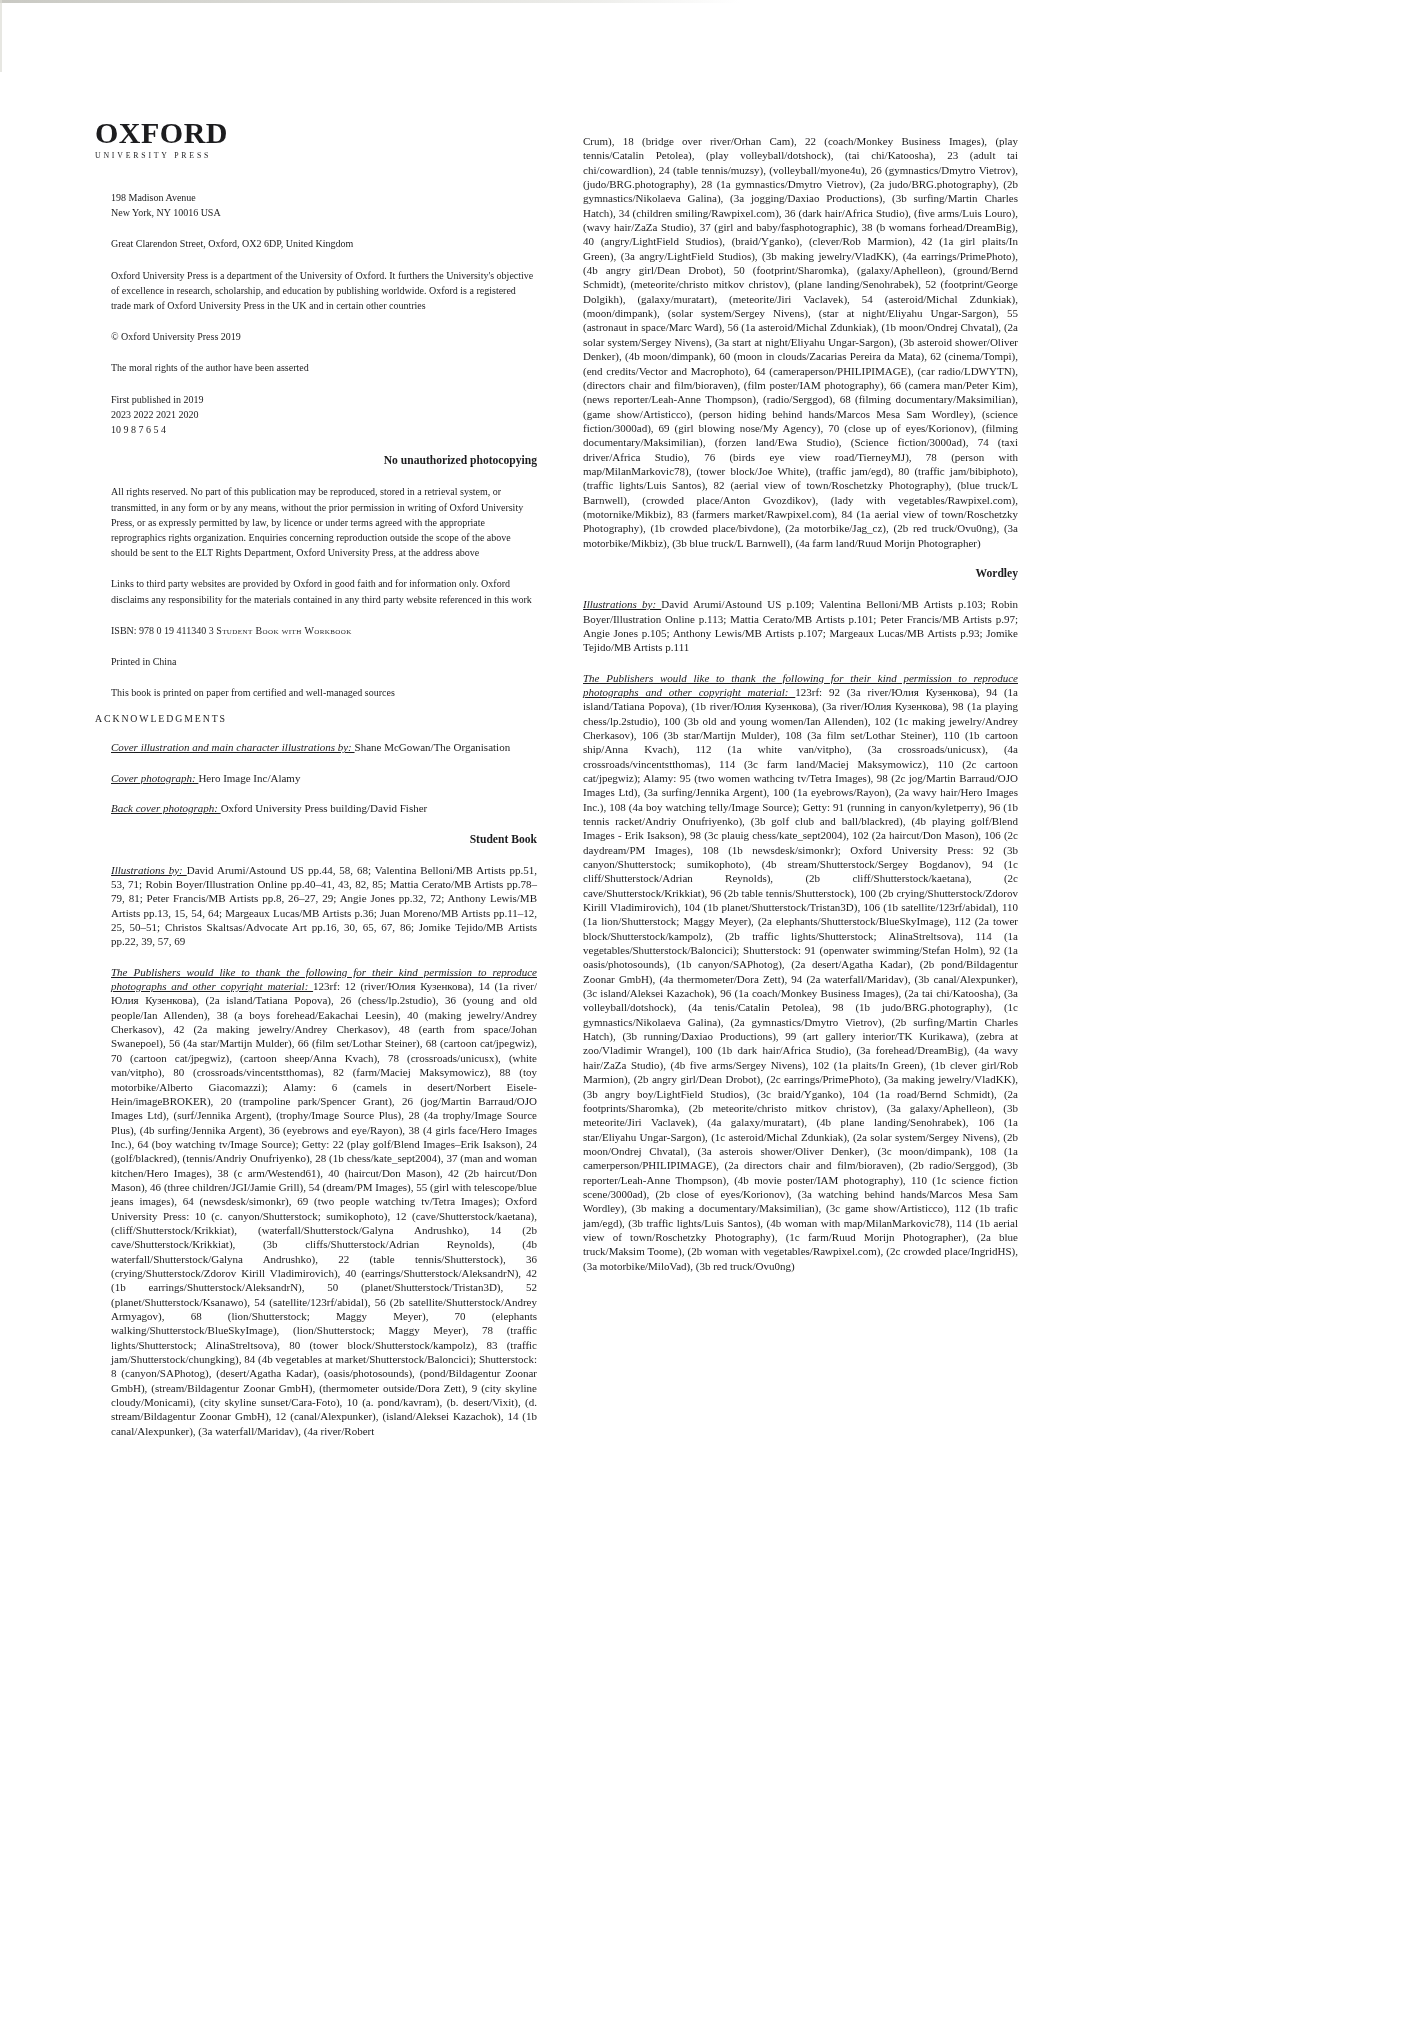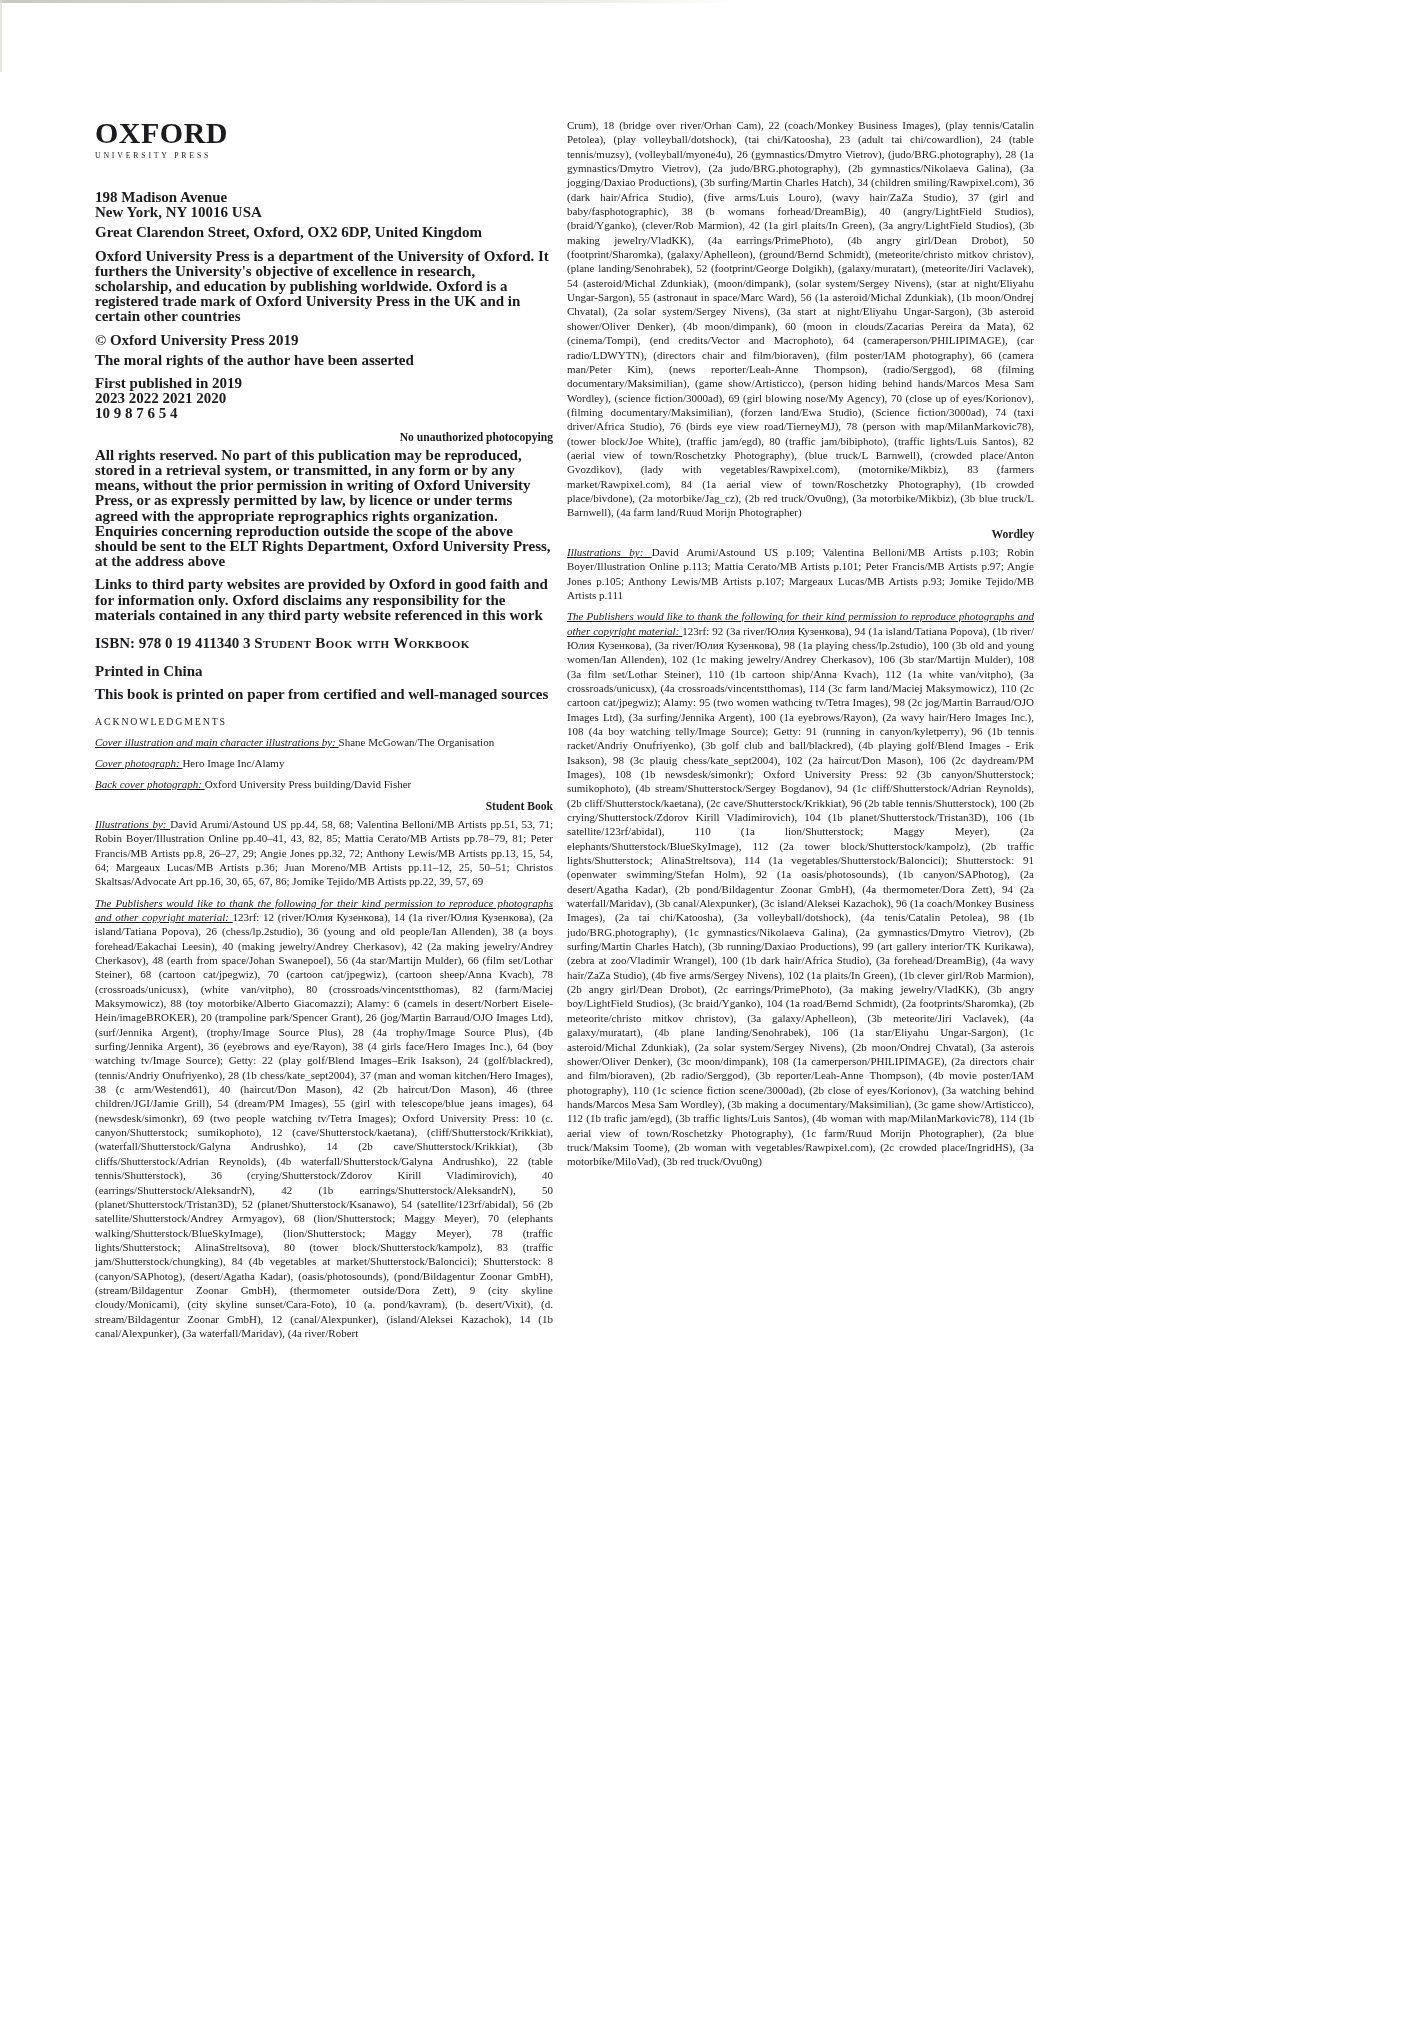--- a/index.html
+++ b/index.html
@@ -11,28 +11,28 @@
     color: #1c1c1e;
   }
   .scan-top { position: absolute; top: 0; left: 0; width: 740px; height: 3px;
     background: linear-gradient(to right, #c9c9c3, #ededea 80%, #ffffff); }
   .scan-left { position: absolute; top: 0; left: 0; width: 2px; height: 72px; background: #dddDD6; opacity:.7; }
 
   .col { position: absolute; top: 118px; }
   .col-left  { left: 95px;  width: 458px; }
   .col-right { left: 567px; width: 467px; }
 
-  p { margin: 0; }
+  p { margin: 16px; }
   .line { display: block; }
 
   .logo { margin-bottom: 30px; }
   .logo-word { font-size: 30px; font-weight: bold; letter-spacing: .5px; line-height: 30px; }
   .logo-sub  { font-size: 7.8px; letter-spacing: 2.8px; margin-top: 3px; }
 
-  .imprint-p { font-size: 15px; line-height: 15.2px; margin-bottom: 8px; font-weight: bold; }
+  .imprint-p { font-size: 10px; line-height: 15.2px; margin-bottom: 8px; }
   .tight     { margin-bottom: 5px; }
   .block-gap { margin-bottom: 13px; }
 
   .bold-head { font-weight: bold; font-size: 11.6px; line-height: 15.2px; margin-bottom: 3px; text-align: right; }
   .ack-head  { font-size: 9.8px; letter-spacing: 1.9px; margin: 3px 0 8px; }
 
   .credit-p { font-size: 11px; line-height: 14.35px; text-align: justify; margin-bottom: 7px; }
   .credit-p i { font-style: italic; text-decoration: underline; }
   .sc { font-variant: small-caps; letter-spacing: .4px; }
 </style>

